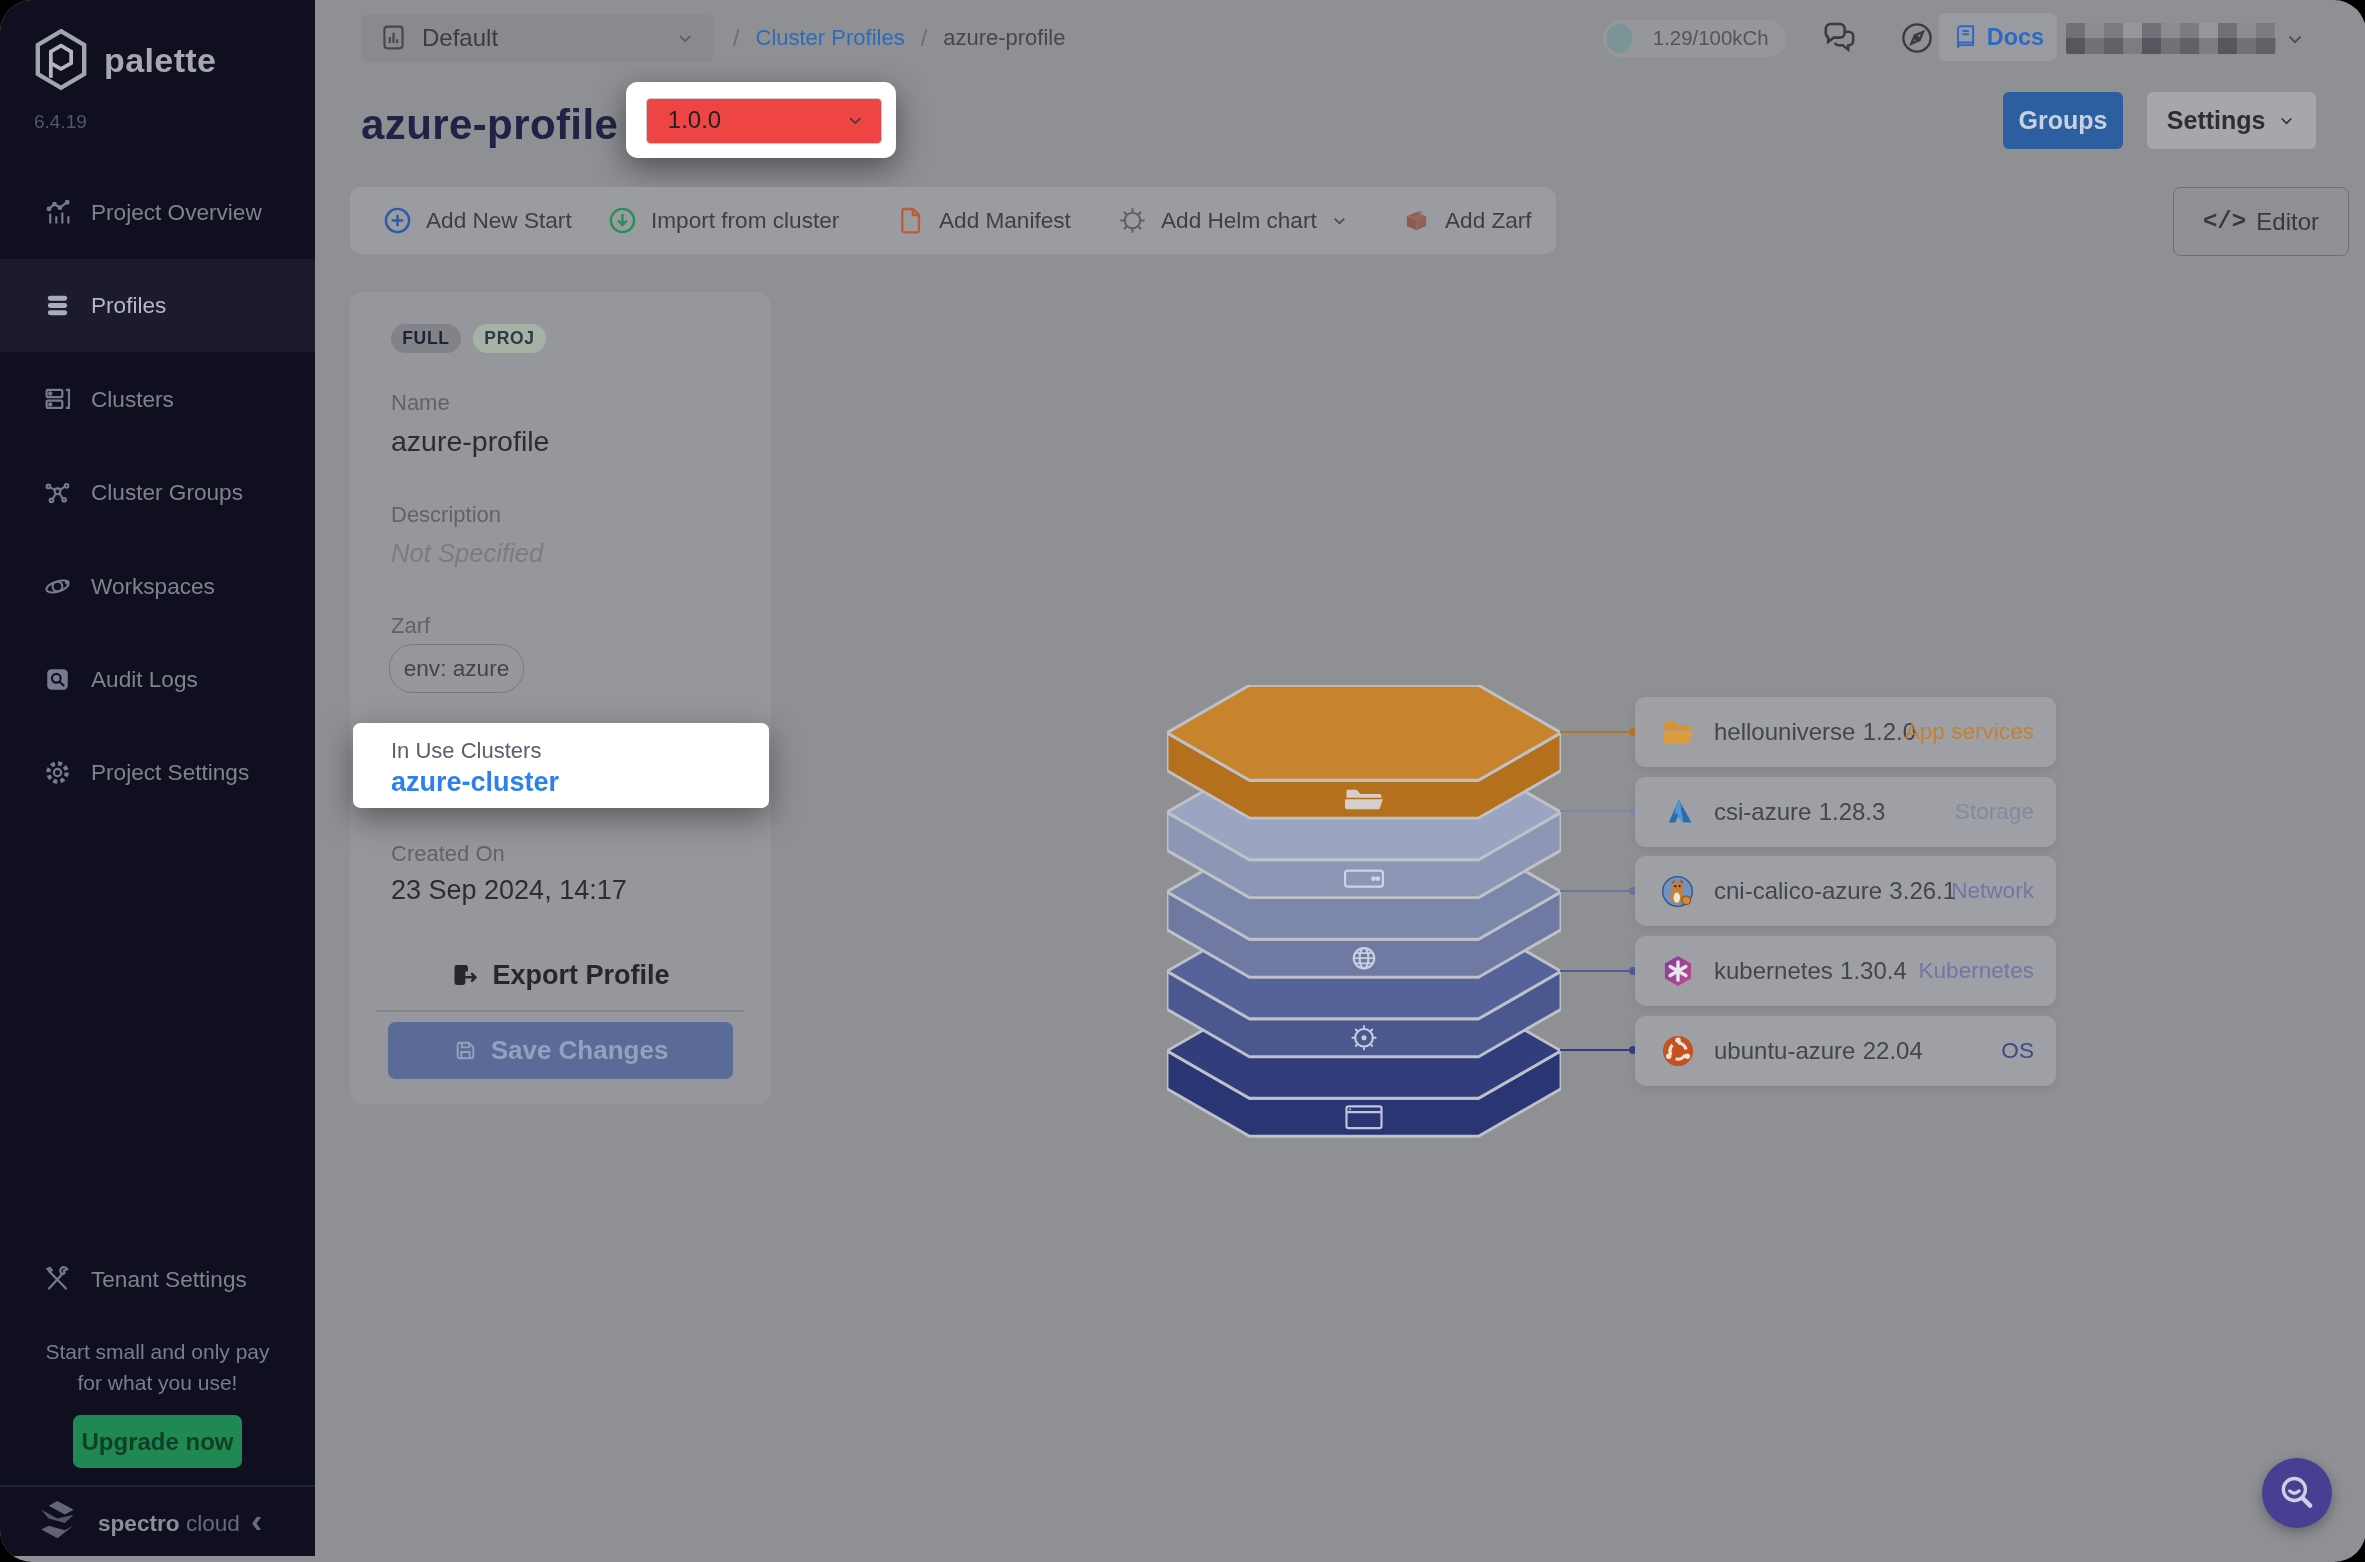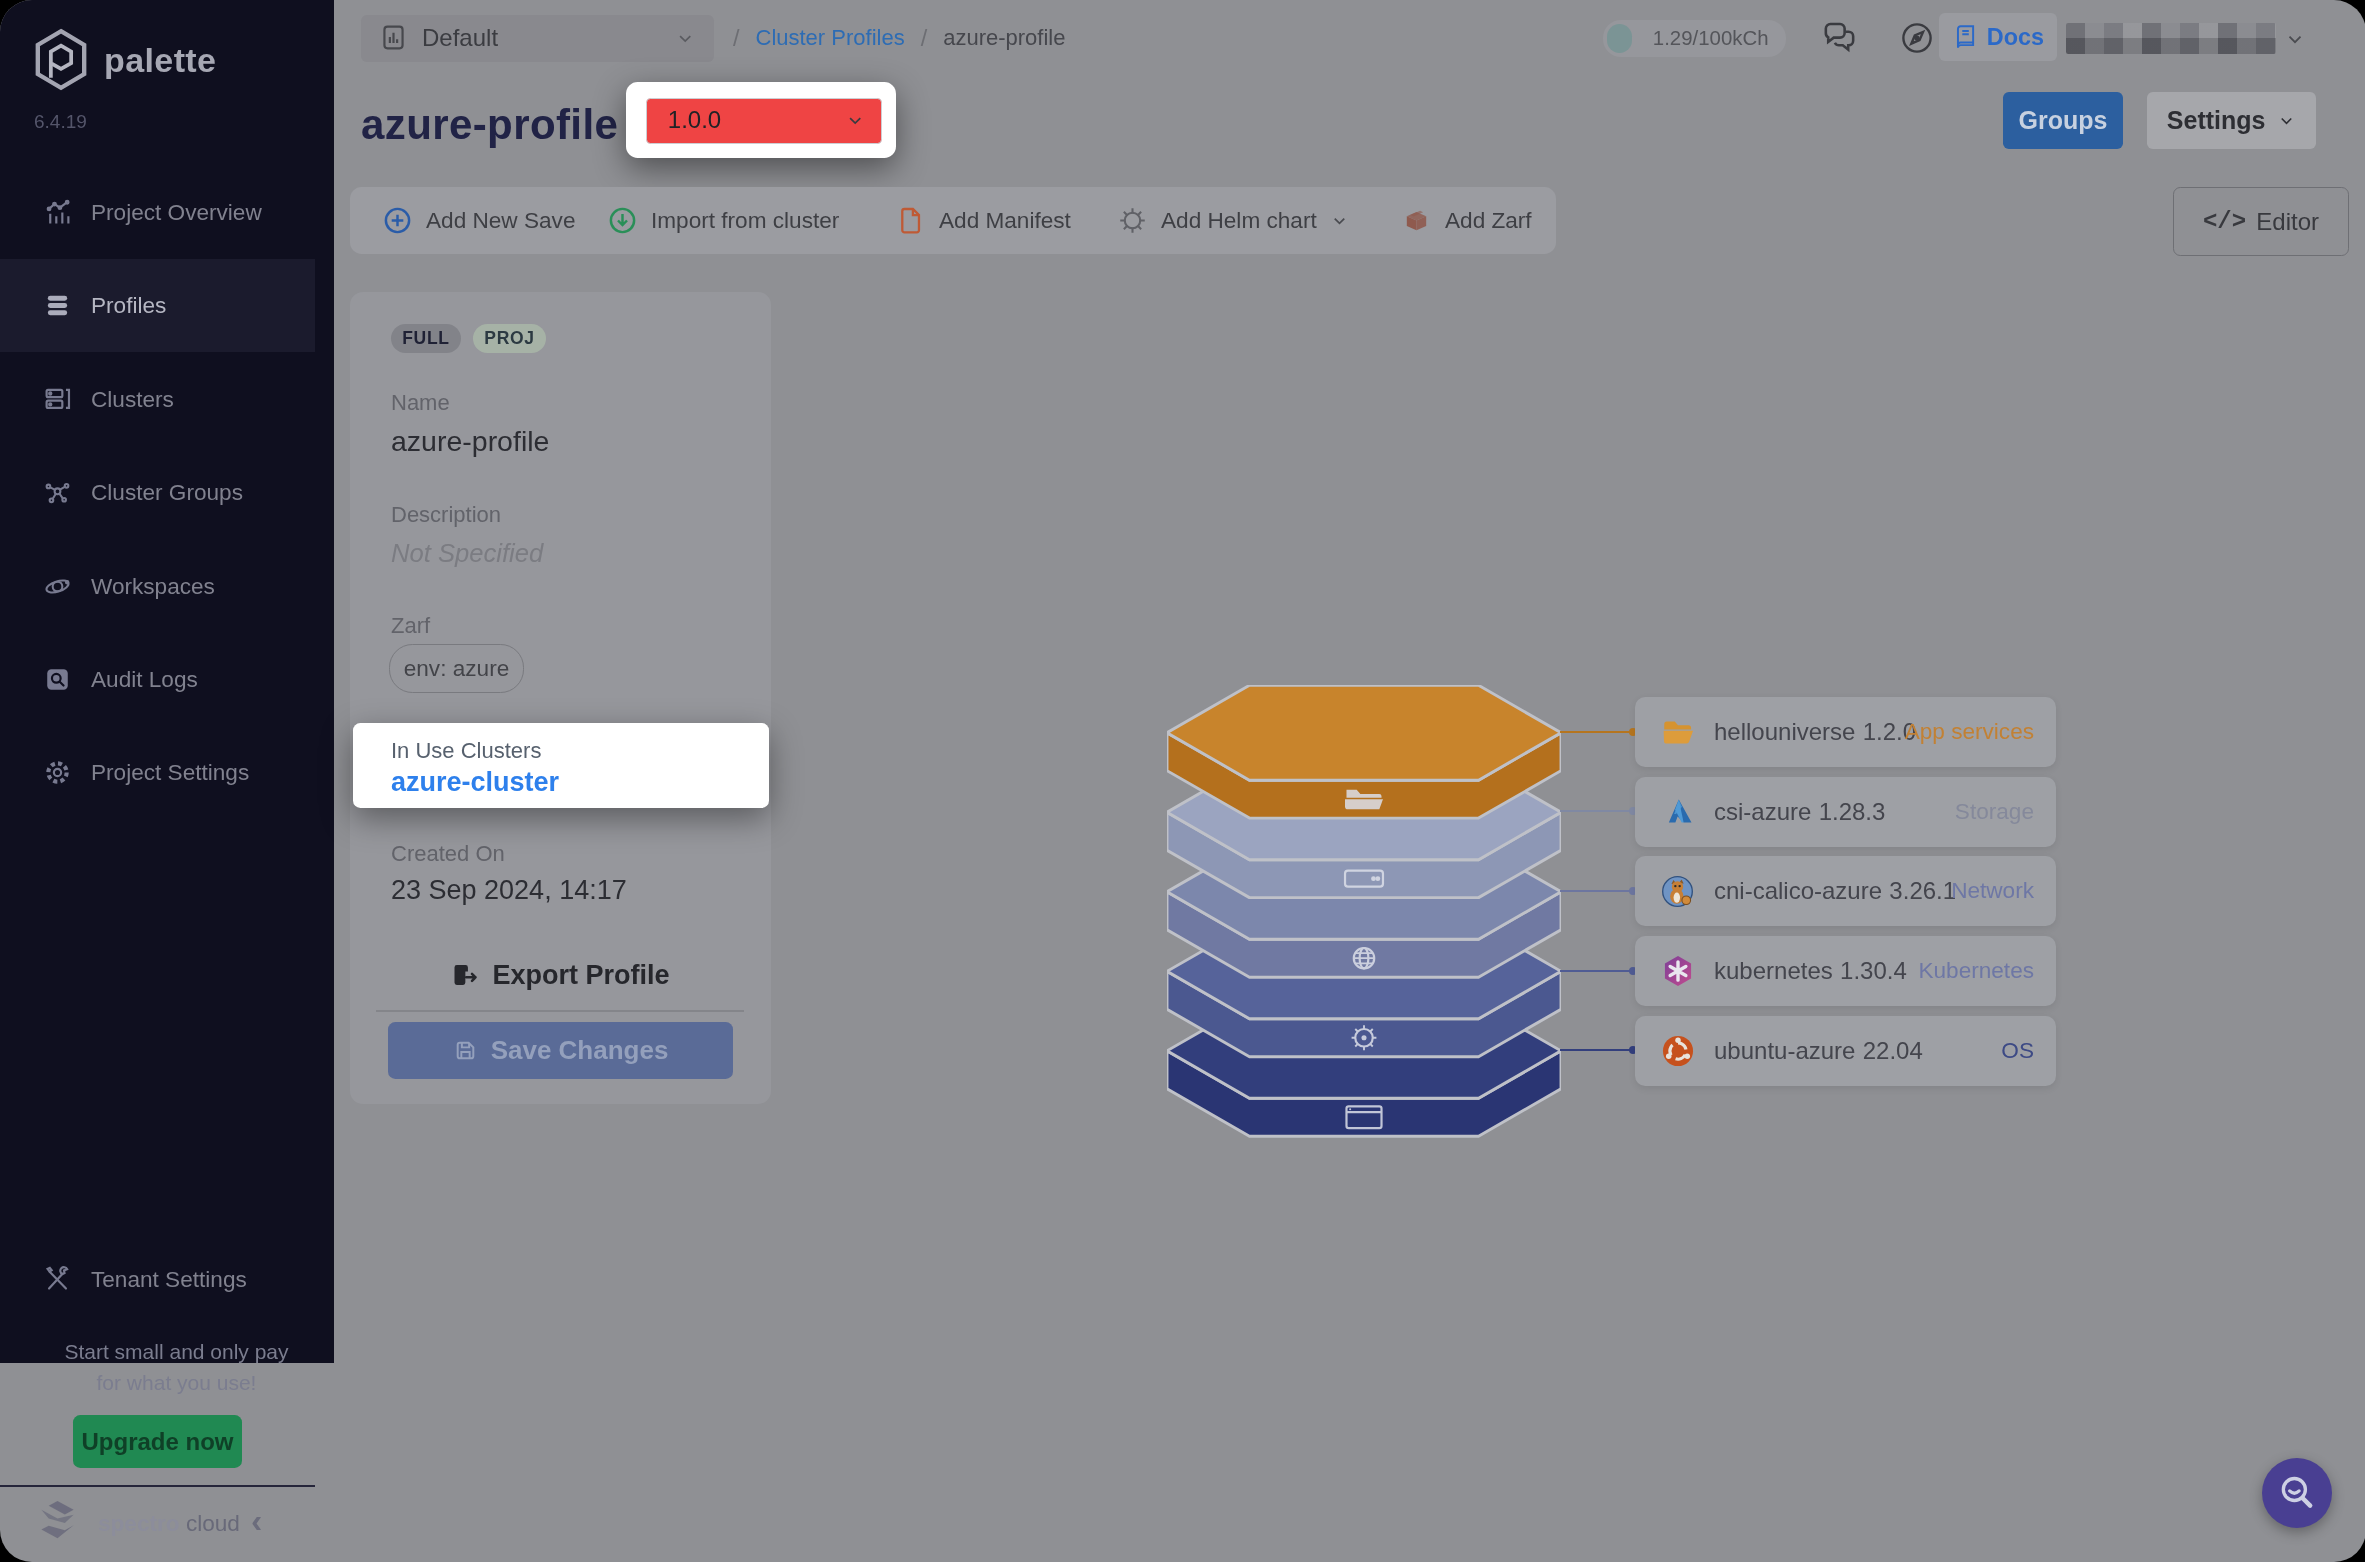--- a/index.html
+++ b/index.html
@@ -1,21 +1,21 @@
 <!DOCTYPE html>
 <html style="font-size:11.7px"><head>
 <meta charset="utf-8">
 <style>
   html,body{margin:0;padding:0;background:#000;}
   .screen{position:relative;width:2366px;height:1562px;background:#000;}
   .frame{position:absolute;inset:0;border-radius:32px;overflow:hidden;background:#8f9094;
          font-family:"Liberation Sans",sans-serif;-webkit-font-smoothing:antialiased;}
 
   
-  .sidebar{position:absolute;left:0;top:0;width:315px;height:1363px;background:#0f0f1f;padding-left:19px;}
+  .sidebar{position:absolute;left:0;top:0;width:315px;height:1556px;background:#0f0f1f;}
   .logo-mark{position:absolute;left:32px;top:28px;width:58px;height:63px;color:#b4b5c1;}
   .brand-text{position:absolute;left:104px;top:41px;font-size:34px;font-weight:600;color:#a6a7b3;letter-spacing:0.4px;}
   .app-version{position:absolute;left:34px;top:111px;font-size:19px;color:#54556a;}
   .nav-item{position:absolute;left:0;width:315px;height:93px;display:flex;align-items:center;cursor:pointer;}
   .nav-item.active{background:#1b1b2d;}
   .nav-ic{position:absolute;left:41px;width:32px;height:32px;color:#787a90;display:flex;align-items:center;justify-content:center;}
   .nav-item.active .nav-ic{color:#aab; color:#abacbb;}
   .nav-label{position:absolute;left:91px;font-size:22.6px;color:#81828f;}
   .nav-item.active .nav-label{color:#b6b7c3;}
   .upsell-line{position:absolute;width:315px;text-align:center;font-size:21px;color:#7b7d8f;}
@@ -310,21 +310,21 @@
   </div>
 
   <div class="toolbar">
     <div class="tb-action" style="left:32px">
       <span class="tb-ic" style="color: rgb(42, 92, 168);">
         <svg width="31" height="31" viewBox="0 0 24 24" fill="none" stroke="currentColor" stroke-width="1.9">
           <circle cx="12" cy="12" r="9"></circle>
               <path d="M12 7.5v9M7.5 12h9"></path>
             </svg>
           </span>
-      <span class="lbl">Add New Save</span>
+      <span class="lbl">Add New Start</span>
     </div>
     <div class="tb-action" style="left:257px">
       <span class="tb-ic" style="color: rgb(42, 143, 88);">
         <svg width="31" height="31" viewBox="0 0 24 24" fill="none" stroke="currentColor" stroke-width="1.9">
           <circle cx="12" cy="12" r="9"></circle>
               <path d="M12 7v8M8.5 12l3.5 3.5L15.5 12"></path>
             </svg>
           </span>
       <span class="lbl">Import from cluster</span>
     </div>

